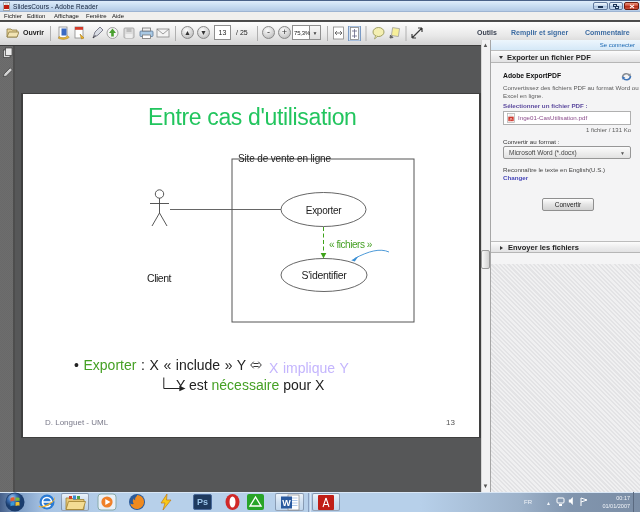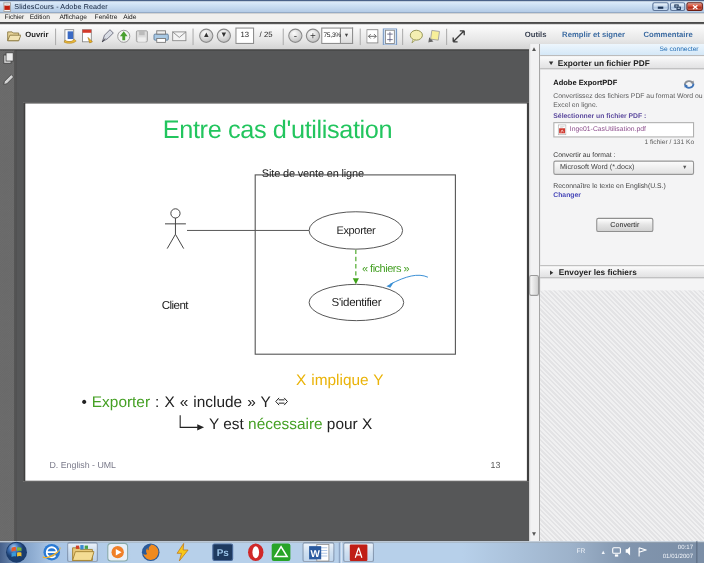--- a/index.html
+++ b/index.html
@@ -204,27 +204,27 @@
   <div class="abs" style="left:238px;top:153px;font-size:10px;letter-spacing:-0.15px;color:#222;">Site de vente en ligne</div>
   <div class="abs" style="left:281px;top:205px;width:85px;text-align:center;font-size:10px;letter-spacing:-0.3px;color:#222;">Exporter</div>
   <div class="abs" style="left:281px;top:269px;width:86px;text-align:center;font-size:10.5px;letter-spacing:-0.3px;color:#222;">S'identifier</div>
   <div class="abs" style="left:144px;top:231px;width:30px;text-align:center;font-size:10.5px;letter-spacing:-0.5px;color:#222;margin-top:41px;">Client</div>
   <div class="abs" style="left:329px;top:238.5px;font-size:10px;letter-spacing:-0.45px;color:#45a024;">« fichiers »</div>
 
   <div class="abs" style="left:74px;top:357px;font-size:14px;word-spacing:0.7px;color:#222;">• <span style="color:#45a024;">Exporter</span> : X « include » Y</div>
   <svg class="abs" style="left:250px;top:361px;" width="12" height="8" viewBox="0 0 12 8">
     <path d="M3.4 2.5 h5.2 M3.4 5.5 h5.2 M3.7 0.7 L0.7 4 L3.7 7.3 M8.3 0.7 L11.3 4 L8.3 7.3" fill="none" stroke="#222" stroke-width="0.9"></path>
   </svg>
-  <div class="abs" style="left:269px;top:337px;font-size:14px;word-spacing:0.7px;color:#eab308;">X implique Y</div>
+  <div class="abs" style="left:269px;top:360px;font-size:14px;word-spacing:0.7px;color:#c4b5fd;">X implique Y</div>
   <svg class="abs" style="left:160px;top:374px;" width="30" height="18" viewBox="0 0 30 18">
     <path d="M3.8 3.5 v11 h16" fill="none" stroke="#222" stroke-width="1"></path>
     <path d="M25.5 14.5 l-6.2 -2.8 v5.6 z" fill="#222"></path>
   </svg>
-  <div class="abs" style="left:190px;top:376.5px;font-size:14px;color:#222;">Y est <span style="color:#45a024;">nécessaire</span> pour X</div>
-  <div class="abs" style="left:45px;top:418px;font-size:8px;color:#7a7a8a;">D. English - UML</div>
+  <div class="abs" style="left:176px;top:376.5px;font-size:14px;color:#222;">Y est <span style="color:#45a024;">nécessaire</span> pour X</div>
+  <div class="abs" style="left:45px;top:418px;font-size:8px;color:#7a7a8a;">D. Longuet - UML</div>
   <div class="abs" style="left:446px;top:418px;font-size:8px;color:#555;">13</div>
 
   <div class="abs" id="vscroll"></div>
   <div class="abs scrarrow" style="left:481px;top:42px;">▲</div>
   <div class="abs scrarrow" style="left:481px;top:483px;">▼</div>
   <div class="abs" id="vthumb"></div>
 
   <div class="abs" id="panel">
     <div class="abs" id="signinbar"></div>
     <div id="signin">Se connecter</div>

